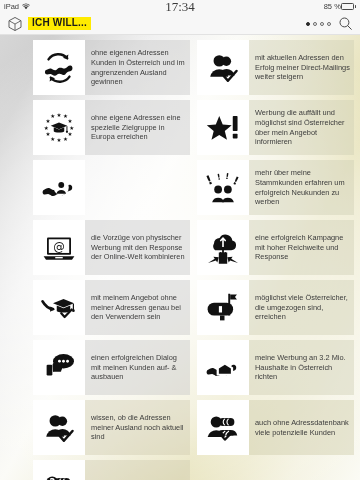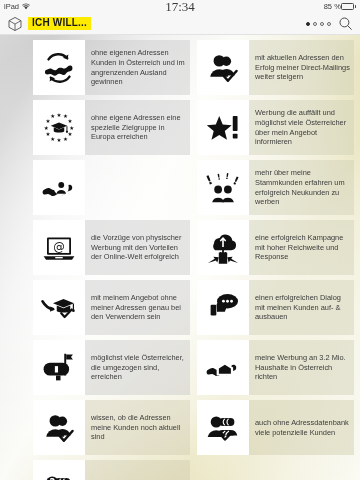--- a/index.html
+++ b/index.html
@@ -226,21 +226,21 @@
 
       <div class="card">
         <div class="icon-box">
           <svg width="36" height="36" viewBox="0 0 48 48">
             <path d="M19 8 L23.6 19.4 L35.6 20.2 L26.4 28 L29.3 39.8 L19 33.2 L8.7 39.8 L11.6 28 L2.4 20.2 L14.4 19.4 Z" fill="#111"></path>
             <rect x="37" y="8" width="6.4" height="20" rx="1" fill="#111"></rect>
             <rect x="37" y="31.5" width="6.4" height="6.4" rx="1" fill="#111"></rect>
           </svg>
         </div>
         <div class="text-box">
-          <span>Werbung die auffällt und möglichst viele Österreicher über mein Angebot informieren</span>
+          <span>Werbung die auffällt und möglichst sind Österreicher über mein Angebot informieren</span>
         </div>
       </div>
 
       <div class="card">
         <div class="icon-box">
           <svg width="36" height="36" viewBox="0 0 48 48">
             <path d="M3 27 c3-1.4 5.4-3.6 8.6-2.6 c2.2.7 3.2 2.8 5.9 2.2 c2.2-.5 2.7-2.9 5.4-3.6 c3.2-.8 5.4 1.8 8.6.7 c3.2-1.1 4.3-4.6 7.5-3.9 c2.7.6 3.2 4 2.2 5.9 c-1.3 2.4-4.3 2.2-6.5 3.3 c-2.2 1.1-2.5 3.7-5 4.4 c-2.8.8-4.3-1.8-7.1-1.5 c-2.8.2-3.7 2.9-6.5 2.9 c-2.6 0-3.2-2.2-5.8-2.6 c-2.6-.5-5 1.5-7.1 0 c-1.5-1.1-1.3-3.7-0.2-5.2Z" fill="#111"></path>
             <circle cx="27" cy="23.5" r="10" fill="#fff"></circle>
             <circle cx="27" cy="20" r="3.9" fill="#111"></circle>
             <path d="M20.6 31.5 a6.6 6.6 0 0 1 12.8 0 Z" fill="#111"></path>
@@ -272,21 +272,21 @@
         <div class="icon-box">
           <svg width="36" height="36" viewBox="0 0 48 48">
             <rect x="8" y="10" width="32" height="23" rx="1.4" fill="#111"></rect>
             <rect x="10.4" y="12.4" width="27.2" height="18.2" fill="#fff"></rect>
             <text x="24" y="27.4" font-size="15.5" font-family="DejaVu Sans, sans-serif" text-anchor="middle" fill="#111">@</text>
             <path d="M3.5 35 h41 l-3.2 4.6 H6.7 Z" fill="#111"></path>
             <rect x="19" y="36" width="10" height="1.8" fill="#fff"></rect>
           </svg>
         </div>
         <div class="text-box">
-          <span>die Vorzüge von physischer Werbung mit den Vorteilen der Online-Welt erfolgreich</span>
+          <span>die Vorzüge von physischer Werbung mit den Response der Online-Welt kombinieren</span>
         </div>
       </div>
 
       <div class="card">
         <div class="icon-box">
           <svg width="36" height="36" viewBox="0 0 48 48">
             <path d="M12 18 a7.5 7.5 0 0 1 7.4-7.4 a9.2 9.2 0 0 1 17 3.4 a6.6 6.6 0 0 1-1.4 13 H13.4 A6.6 6.6 0 0 1 12 18Z" fill="#111"></path>
             <path d="M24 11.5 v11" stroke="#fff" stroke-width="2.2"></path>
             <path d="M21 14 l3-3 l3 3" fill="none" stroke="#fff" stroke-width="2.2" stroke-linecap="round"></path>
             <path d="M24 33.5 v-8.5" stroke="#111" stroke-width="2.4"></path>
@@ -314,52 +314,52 @@
           </svg>
         </div>
         <div class="text-box">
           <span>mit meinem Angebot ohne meiner Adressen genau bei den Verwendern sein</span>
         </div>
       </div>
 
       <div class="card">
         <div class="icon-box">
           <svg width="36" height="36" viewBox="0 0 48 48">
+            <path d="M12 17 h17 a8.5 8.5 0 0 1 0 17 H12 Z" fill="#111"></path>
+            <path d="M12 17 a8.5 8.5 0 0 0 0 17 Z" fill="#111"></path>
+            <rect x="18.5" y="21.5" width="4.2" height="8.5" fill="#fff"></rect>
+            <rect x="31" y="5" width="2.6" height="29" fill="#111"></rect>
+            <path d="M33.6 6 h9 l-2.6 3.4 l2.6 3.4 h-9 Z" fill="#111"></path>
+            <rect x="20" y="34" width="6" height="6.5" fill="#111"></rect>
+          </svg>
+        </div>
+        <div class="text-box">
+          <span>möglichst viele Österreicher, die umgezogen sind, erreichen</span>
+        </div>
+      </div>
+
+      <div class="card">
+        <div class="icon-box">
+          <svg width="36" height="36" viewBox="0 0 48 48">
             <ellipse cx="30" cy="15" rx="14" ry="9.6" fill="#111"></ellipse>
             <path d="M20 21 l-4 8 l8-4 Z" fill="#111"></path>
             <g fill="#fff">
               <circle cx="24.6" cy="15" r="1.9"></circle>
                 <circle cx="30" cy="15" r="1.9"></circle>
                 <circle cx="35.4" cy="15" r="1.9"></circle>
             </g>
             <path d="M15.5 19 c1.6-2.4 3.4-4.6 3.2-7 c-0.1-1.8 1.6-2.8 2.8-1.9 c1.4 1 1.2 4.2 0.4 7 h3.6 c1.8 0 2.8 1.6 2.2 3 c1.2.7 1.2 2.6 0 3.3 c.9 1 .6 2.7-.7 3.1 c.5 1.1-.2 2.5-1.7 2.5 H16 Z" fill="#111"></path>
             <rect x="7.5" y="19.5" width="7.6" height="14.5" rx="1.6" fill="#111"></rect>
           </svg>
         </div>
         <div class="text-box">
           <span>einen erfolgreichen Dialog mit meinen Kunden auf- &amp; ausbauen</span>
         </div>
       </div>
 
-      <div class="card">
-        <div class="icon-box">
-          <svg width="36" height="36" viewBox="0 0 48 48">
-            <path d="M12 17 h17 a8.5 8.5 0 0 1 0 17 H12 Z" fill="#111"></path>
-            <path d="M12 17 a8.5 8.5 0 0 0 0 17 Z" fill="#111"></path>
-            <rect x="18.5" y="21.5" width="4.2" height="8.5" fill="#fff"></rect>
-            <rect x="31" y="5" width="2.6" height="29" fill="#111"></rect>
-            <path d="M33.6 6 h9 l-2.6 3.4 l2.6 3.4 h-9 Z" fill="#111"></path>
-            <rect x="20" y="34" width="6" height="6.5" fill="#111"></rect>
-          </svg>
-        </div>
-        <div class="text-box">
-          <span>möglichst viele Österreicher, die umgezogen sind, erreichen</span>
-        </div>
-      </div>
-
 
       <div class="card">
         <div class="icon-box">
           <svg width="36" height="36" viewBox="0 0 48 48">
             <path d="M3 27 c3-1.4 5.4-3.6 8.6-2.6 c2.2.7 3.2 2.8 5.9 2.2 c2.2-.5 2.7-2.9 5.4-3.6 c3.2-.8 5.4 1.8 8.6.7 c3.2-1.1 4.3-4.6 7.5-3.9 c2.7.6 3.2 4 2.2 5.9 c-1.3 2.4-4.3 2.2-6.5 3.3 c-2.2 1.1-2.5 3.7-5 4.4 c-2.8.8-4.3-1.8-7.1-1.5 c-2.8.2-3.7 2.9-6.5 2.9 c-2.6 0-3.2-2.2-5.8-2.6 c-2.6-.5-5 1.5-7.1 0 c-1.5-1.1-1.3-3.7-0.2-5.2Z" fill="#111"></path>
             <path d="M26.5 16 L37.5 23.2 V34 H15.5 V23.2 Z" fill="#fff"></path>
             <path d="M26.5 19.5 L34.5 24.8 V31.5 H18.5 V24.8 Z" fill="#111"></path>
           </svg>
         </div>
         <div class="text-box">
@@ -371,21 +371,21 @@
         <div class="icon-box">
           <svg width="36" height="36" viewBox="0 0 48 48">
             <circle cx="28.5" cy="15" r="6.3" fill="#111"></circle>
             <path d="M18 34 a11 11 0 0 1 21.5 0 Z" fill="#111"></path>
             <circle cx="19" cy="14.5" r="7.6" fill="#111"></circle>
             <path d="M7 35.5 a12.2 12.2 0 0 1 24 0 Z" fill="#111"></path>
             <path d="M25 34.5 l5.5 6.5 L42 28" fill="none" stroke="#111" stroke-width="3.4" stroke-linecap="round" stroke-linejoin="round"></path>
           </svg>
         </div>
         <div class="text-box">
-          <span>wissen, ob die Adressen meine Kunden noch aktuell sind</span>
+          <span>wissen, ob die Adressen meiner Ausland noch aktuell sind</span>
         </div>
       </div>
 
       <div class="card">
         <div class="icon-box">
           <svg width="36" height="36" viewBox="0 0 48 48">
             <g fill="#111">
               <circle cx="34" cy="16" r="5.2"></circle>
                 <path d="M25 34 a9.2 9.2 0 0 1 18 0 Z"></path>
               <circle cx="29" cy="16" r="5.2"></circle>

